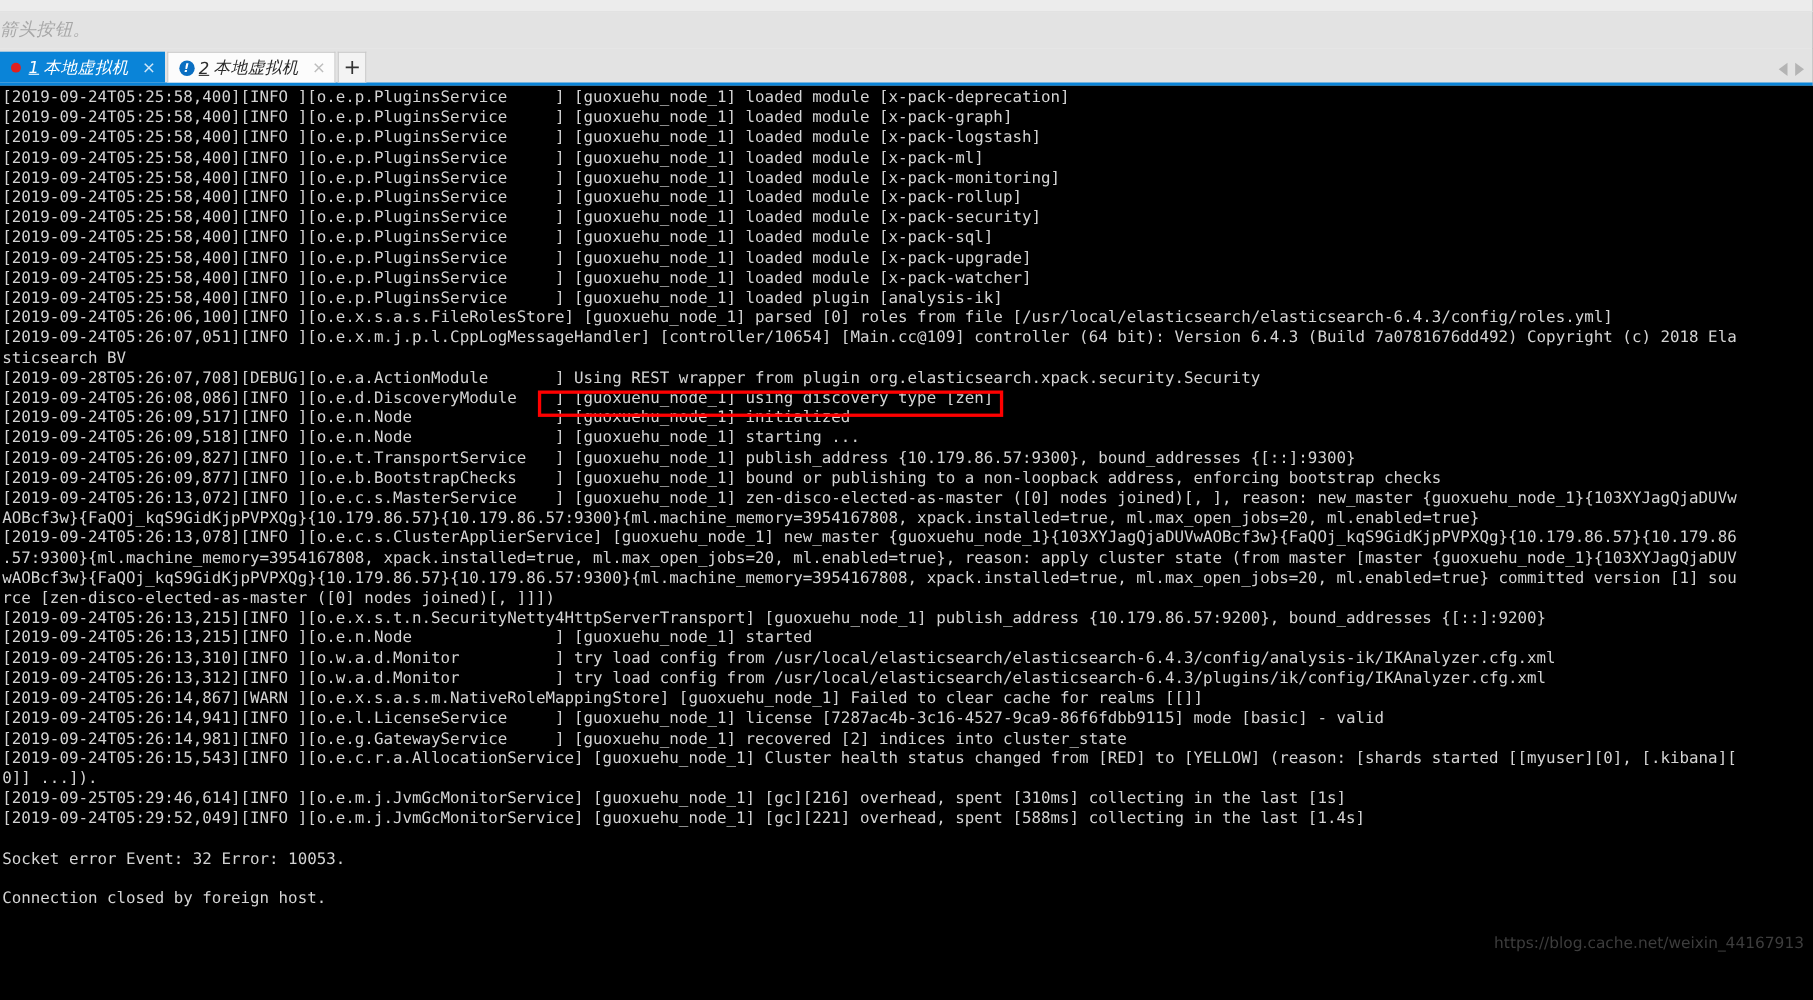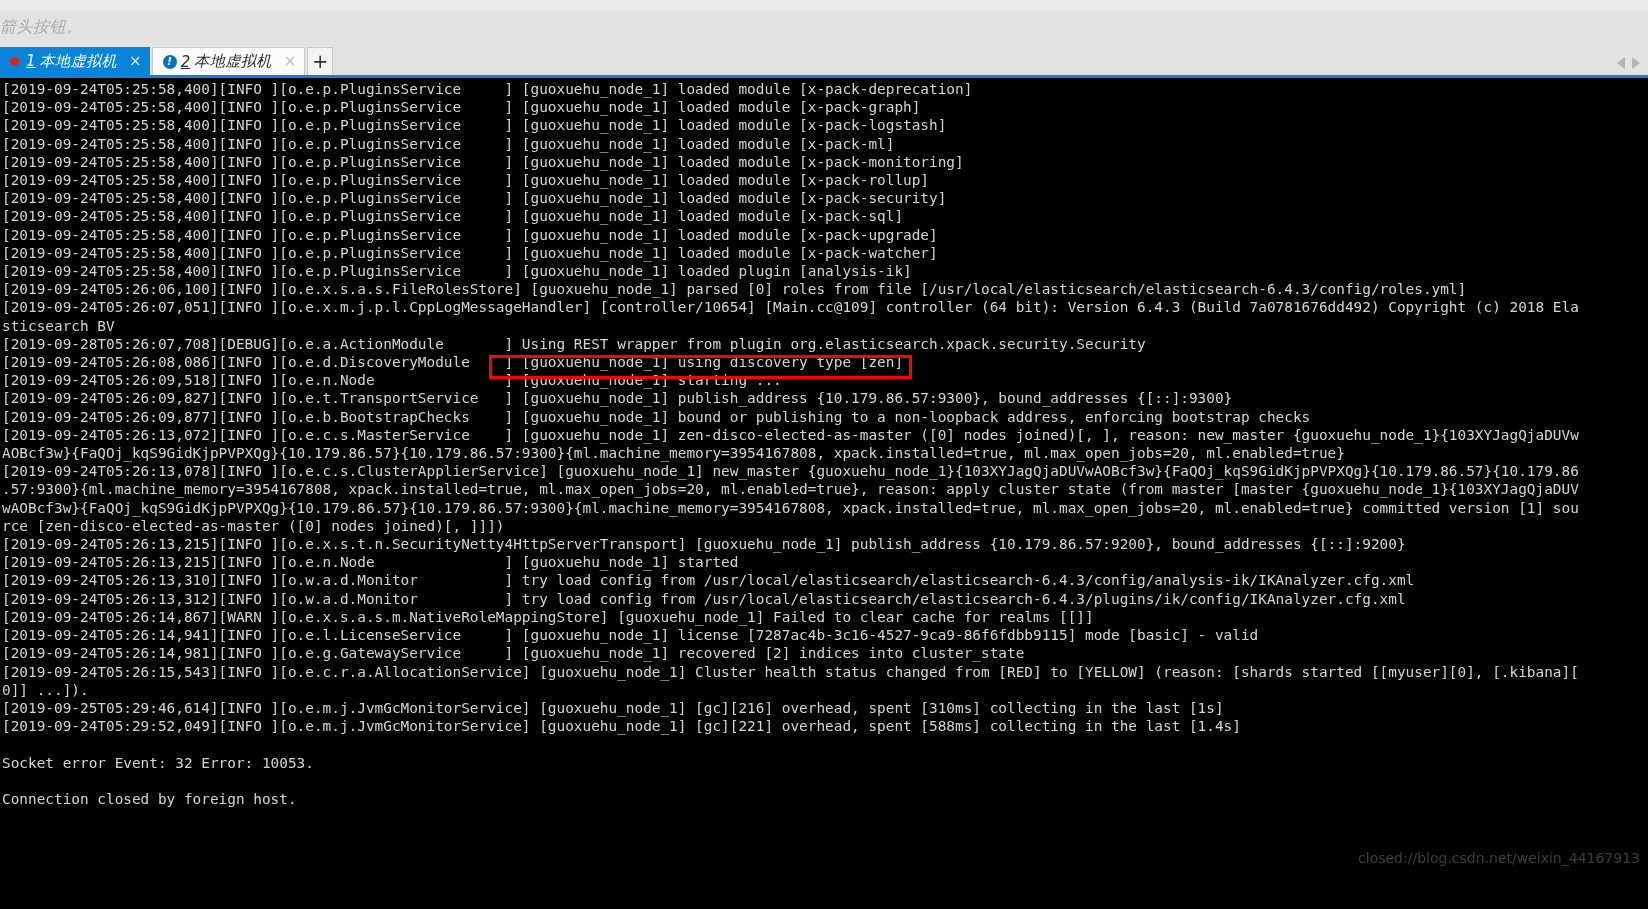--- a/index.html
+++ b/index.html
@@ -223,20 +223,21 @@
       <div class="term-line">[2019-09-24T05:25:58,400][INFO ][o.e.p.PluginsService     ] [guoxuehu_node_1] loaded module [x-pack-security]</div>
       <div class="term-line">[2019-09-24T05:25:58,400][INFO ][o.e.p.PluginsService     ] [guoxuehu_node_1] loaded module [x-pack-sql]</div>
       <div class="term-line">[2019-09-24T05:25:58,400][INFO ][o.e.p.PluginsService     ] [guoxuehu_node_1] loaded module [x-pack-upgrade]</div>
       <div class="term-line">[2019-09-24T05:25:58,400][INFO ][o.e.p.PluginsService     ] [guoxuehu_node_1] loaded module [x-pack-watcher]</div>
       <div class="term-line">[2019-09-24T05:25:58,400][INFO ][o.e.p.PluginsService     ] [guoxuehu_node_1] loaded plugin [analysis-ik]</div>
       <div class="term-line">[2019-09-24T05:26:06,100][INFO ][o.e.x.s.a.s.FileRolesStore] [guoxuehu_node_1] parsed [0] roles from file [/usr/local/elasticsearch/elasticsearch-6.4.3/config/roles.yml]</div>
       <div class="term-line">[2019-09-24T05:26:07,051][INFO ][o.e.x.m.j.p.l.CppLogMessageHandler] [controller/10654] [Main.cc@109] controller (64 bit): Version 6.4.3 (Build 7a0781676dd492) Copyright (c) 2018 Ela</div>
       <div class="term-line">sticsearch BV</div>
       <div class="term-line">[2019-09-28T05:26:07,708][DEBUG][o.e.a.ActionModule       ] Using REST wrapper from plugin org.elasticsearch.xpack.security.Security</div>
       <div class="term-line">[2019-09-24T05:26:08,086][INFO ][o.e.d.DiscoveryModule    ] [guoxuehu_node_1] using discovery type [zen]</div>
+      <div class="term-line">[2019-09-24T05:26:09,517][INFO ][o.e.n.Node               ] [guoxuehu_node_1] initialized</div>
       <div class="term-line">[2019-09-24T05:26:09,518][INFO ][o.e.n.Node               ] [guoxuehu_node_1] starting ...</div>
       <div class="term-line">[2019-09-24T05:26:09,827][INFO ][o.e.t.TransportService   ] [guoxuehu_node_1] publish_address {10.179.86.57:9300}, bound_addresses {[::]:9300}</div>
       <div class="term-line">[2019-09-24T05:26:09,877][INFO ][o.e.b.BootstrapChecks    ] [guoxuehu_node_1] bound or publishing to a non-loopback address, enforcing bootstrap checks</div>
       <div class="term-line">[2019-09-24T05:26:13,072][INFO ][o.e.c.s.MasterService    ] [guoxuehu_node_1] zen-disco-elected-as-master ([0] nodes joined)[, ], reason: new_master {guoxuehu_node_1}{103XYJagQjaDUVw</div>
       <div class="term-line">AOBcf3w}{FaQOj_kqS9GidKjpPVPXQg}{10.179.86.57}{10.179.86.57:9300}{ml.machine_memory=3954167808, xpack.installed=true, ml.max_open_jobs=20, ml.enabled=true}</div>
       <div class="term-line">[2019-09-24T05:26:13,078][INFO ][o.e.c.s.ClusterApplierService] [guoxuehu_node_1] new_master {guoxuehu_node_1}{103XYJagQjaDUVwAOBcf3w}{FaQOj_kqS9GidKjpPVPXQg}{10.179.86.57}{10.179.86</div>
       <div class="term-line">.57:9300}{ml.machine_memory=3954167808, xpack.installed=true, ml.max_open_jobs=20, ml.enabled=true}, reason: apply cluster state (from master [master {guoxuehu_node_1}{103XYJagQjaDUV</div>
       <div class="term-line">wAOBcf3w}{FaQOj_kqS9GidKjpPVPXQg}{10.179.86.57}{10.179.86.57:9300}{ml.machine_memory=3954167808, xpack.installed=true, ml.max_open_jobs=20, ml.enabled=true} committed version [1] sou</div>
       <div class="term-line">rce [zen-disco-elected-as-master ([0] nodes joined)[, ]]])</div>
       <div class="term-line">[2019-09-24T05:26:13,215][INFO ][o.e.x.s.t.n.SecurityNetty4HttpServerTransport] [guoxuehu_node_1] publish_address {10.179.86.57:9200}, bound_addresses {[::]:9200}</div>
@@ -249,14 +250,14 @@
       <div class="term-line">[2019-09-24T05:26:15,543][INFO ][o.e.c.r.a.AllocationService] [guoxuehu_node_1] Cluster health status changed from [RED] to [YELLOW] (reason: [shards started [[myuser][0], [.kibana][</div>
       <div class="term-line">0]] ...]).</div>
       <div class="term-line">[2019-09-25T05:29:46,614][INFO ][o.e.m.j.JvmGcMonitorService] [guoxuehu_node_1] [gc][216] overhead, spent [310ms] collecting in the last [1s]</div>
       <div class="term-line">[2019-09-24T05:29:52,049][INFO ][o.e.m.j.JvmGcMonitorService] [guoxuehu_node_1] [gc][221] overhead, spent [588ms] collecting in the last [1.4s]</div>
       <div class="term-line blank"> </div>
       <div class="term-line">Socket error Event: 32 Error: 10053.</div>
       <div class="term-line blank"> </div>
       <div class="term-line">Connection closed by foreign host.</div>
     </div>
   <div class="highlight-box"></div>
-  <div class="watermark">closed://blog.csdn.net/weixin_44167913</div>
+  <div class="watermark">https://blog.cache.net/weixin_44167913</div>
 </div>
 
 </body></html>

